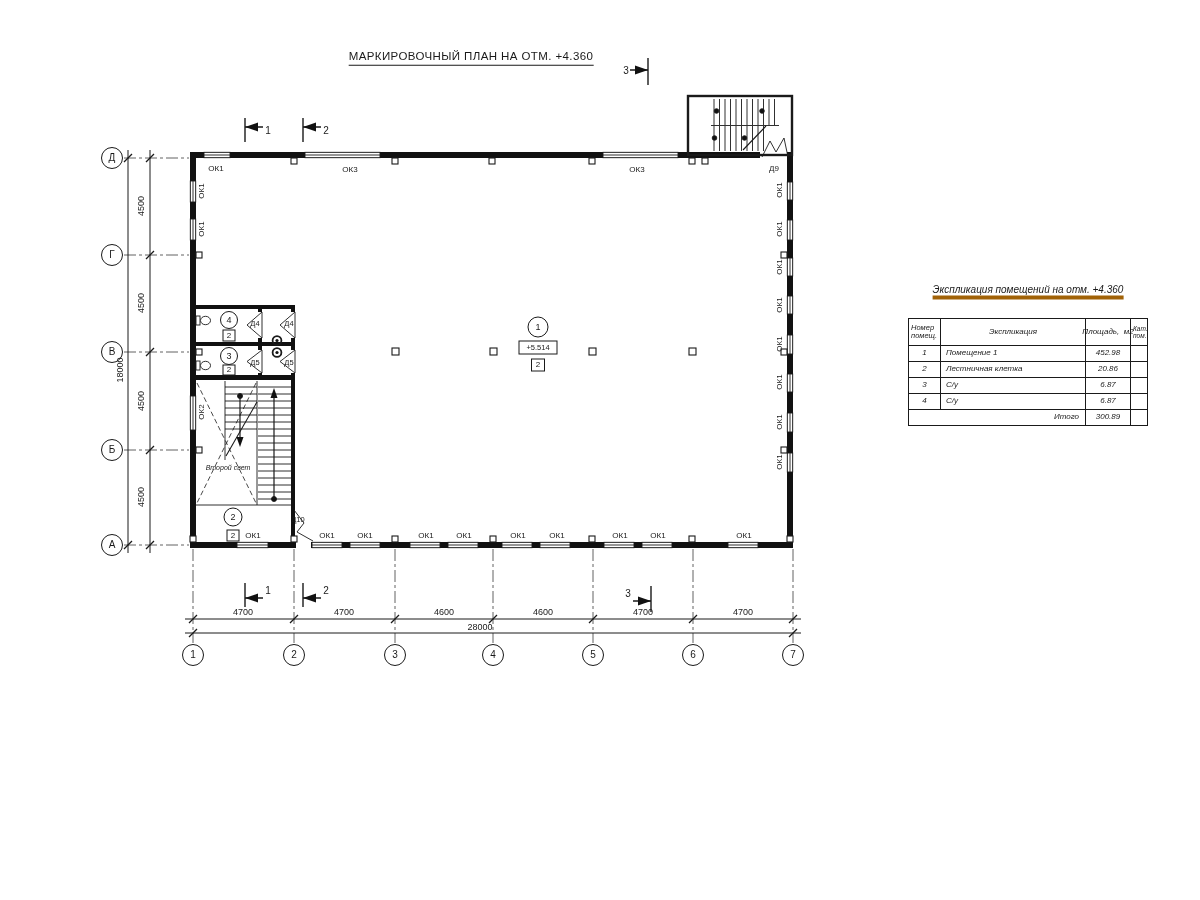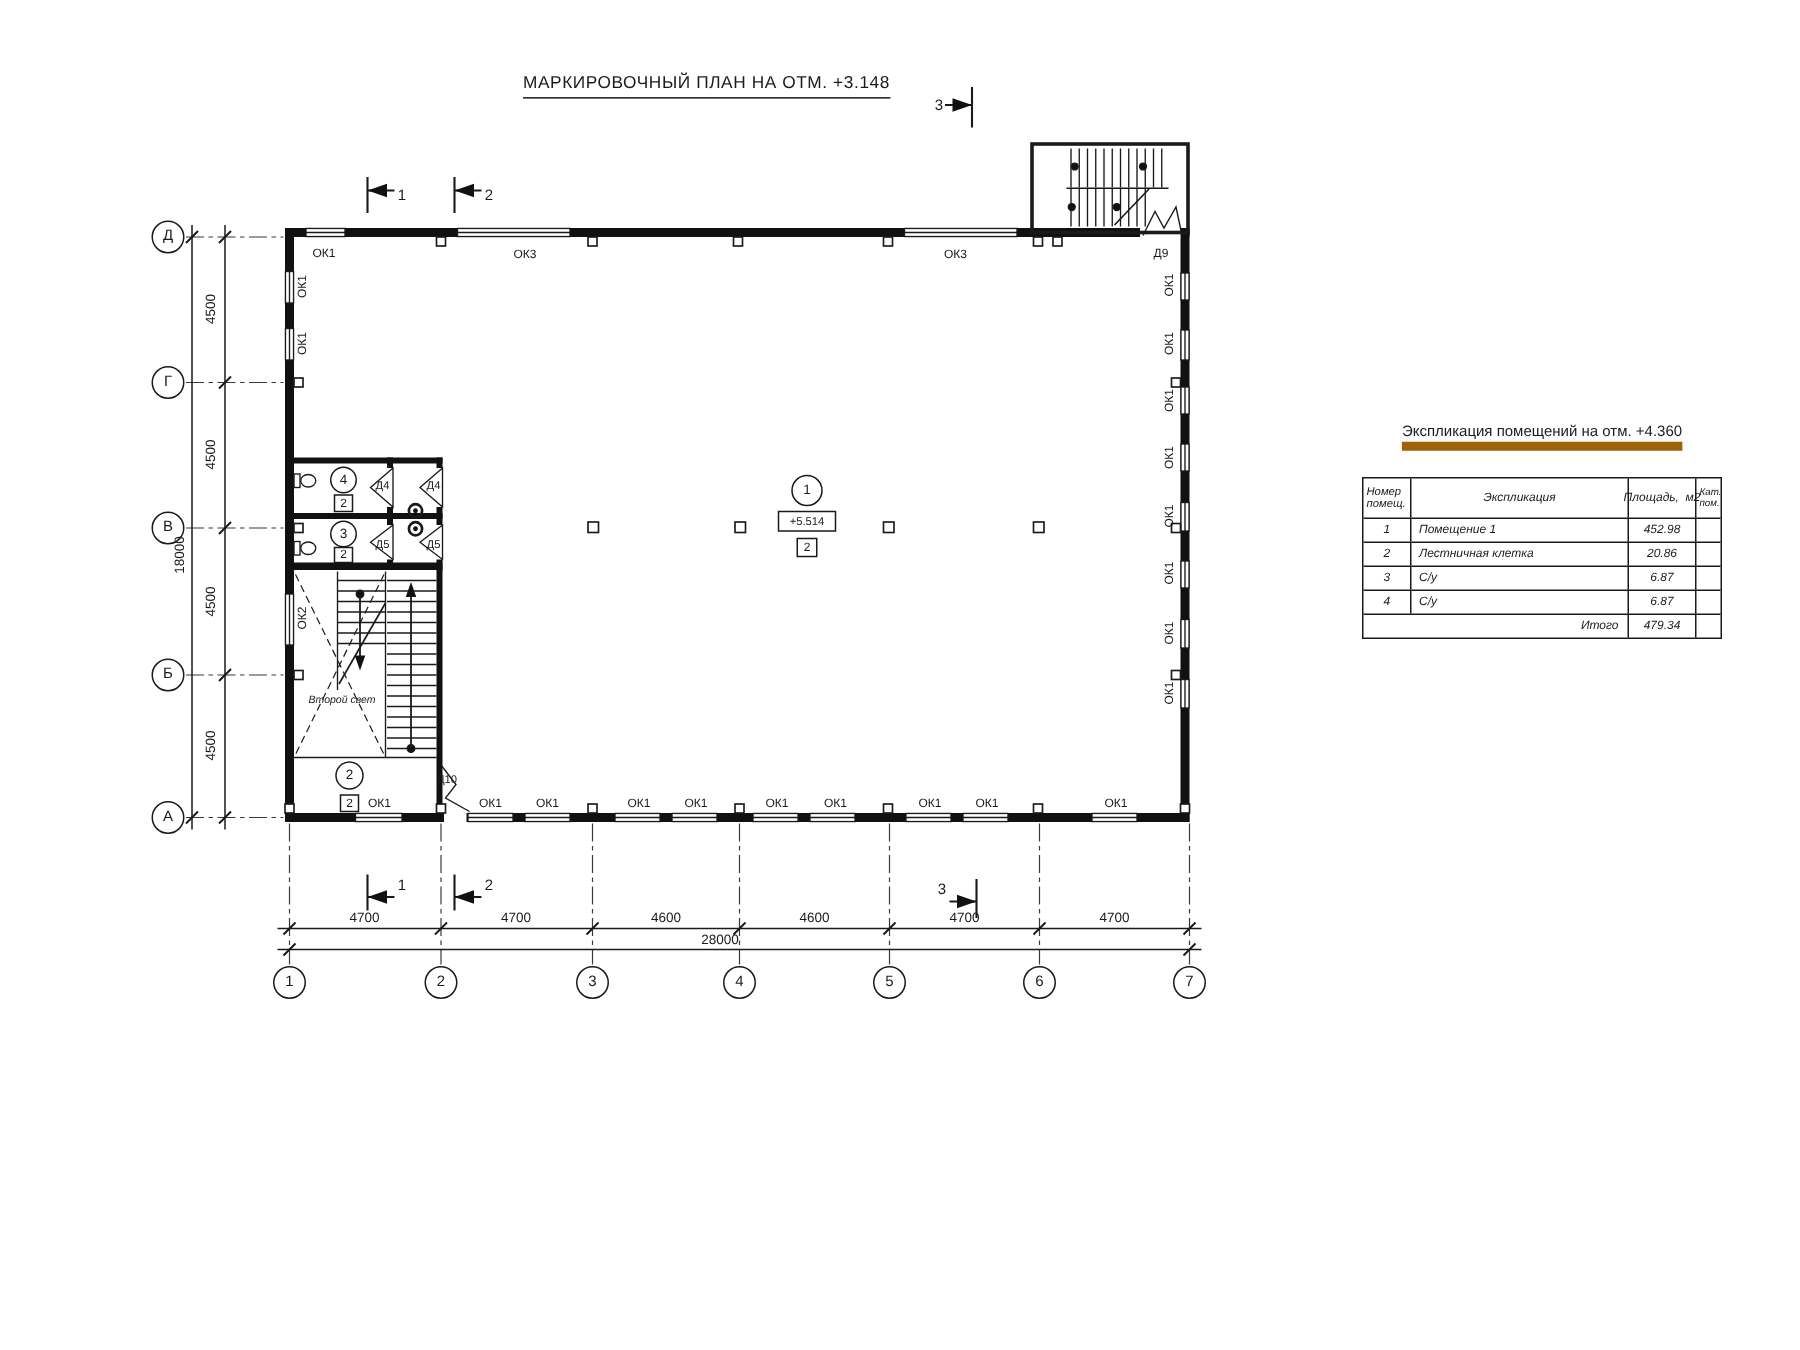--- a/index.html
+++ b/index.html
@@ -5,21 +5,21 @@
   html,body{margin:0;padding:0;background:#fff}
   #stage{position:relative;width:1200px;height:900px;background:#ffffff;overflow:hidden;
          font-family:"Liberation Sans",sans-serif;color:#1a1a1a}
   #linework{position:absolute;left:0;top:0}
   .lbl{position:absolute;transform:translate(-50%,-50%);white-space:nowrap;line-height:1;color:#1a1a1a}
   .rot{transform:translate(-50%,-50%) rotate(-90deg)}
   .f65{font-size:6.5px}.f7{font-size:7px}.f75{font-size:7.5px}.f8{font-size:8px}
   .f9{font-size:9px}.f10{font-size:10px}
   .ital{font-style:italic}
   .title{font-size:11.5px;letter-spacing:.4px;border-bottom:1.2px solid #1a1a1a;padding-bottom:2px}
-  .sched-title{font-size:10px;border-bottom:6px solid #a16207;padding-bottom:1px}
+  .sched-title{font-size:10px;font-style:italic;border-bottom:4px solid #a16207;padding-bottom:1px}
   
   #schedule{position:absolute;left:908px;top:318px;width:240px;border:1.8px solid #1a1a1a;
             font-style:italic;font-size:8px;background:#fff;box-sizing:border-box}
   .trow{display:grid;grid-template-columns:32px 145px 45px 1fr}
   .trow.total{grid-template-columns:177px 45px 1fr}
   .cell{border-right:1px solid #1a1a1a;border-top:1px solid #1a1a1a;display:flex;
         align-items:center;justify-content:center;text-align:left;min-height:16px;
         padding:0 2px;box-sizing:border-box;line-height:1.1}
   .trow:first-child .cell{border-top:none}
   .cell:last-child{border-right:none}
@@ -236,21 +236,21 @@
         <circle cx="229" cy="320" r="8.5"></circle>
         <rect x="223" y="330" width="12" height="11"></rect>
         <circle cx="229" cy="356" r="8.5"></circle>
         <rect x="223" y="365" width="12" height="10"></rect>
         <circle cx="233" cy="517" r="9"></circle>
         <rect x="227" y="530" width="12" height="11"></rect>
       </g>
     </g>
   </svg>
 
-  <span class="lbl title" style="left:471px;top:58px">МАРКИРОВОЧНЫЙ ПЛАН НА ОТМ. +3.148</span>
+  <span class="lbl title" style="left:471px;top:58px">МАРКИРОВОЧНЫЙ ПЛАН НА ОТМ. +4.360</span>
 
   <span class="lbl f10" style="left:112px;top:158px">Д</span>
   <span class="lbl f10" style="left:112px;top:255px">Г</span>
   <span class="lbl f10" style="left:112px;top:352px">В</span>
   <span class="lbl f10" style="left:112px;top:450px">Б</span>
   <span class="lbl f10" style="left:112px;top:545px">А</span>
 
   <span class="lbl f10" style="left:193px;top:655px">1</span>
   <span class="lbl f10" style="left:294px;top:655px">2</span>
   <span class="lbl f10" style="left:395px;top:655px">3</span>
@@ -354,18 +354,18 @@
       <div class="cell"></div>
     </div>
     <div class="trow">
       <div class="cell">4</div>
       <div class="cell name">С/у</div>
       <div class="cell">6.87</div>
       <div class="cell"></div>
     </div>
     <div class="trow total">
       <div class="cell right">Итого</div>
-      <div class="cell">479.34</div>
+      <div class="cell">300.89</div>
       <div class="cell"></div>
     </div>
   </div>
 
 </div>
 
 </body></html>

